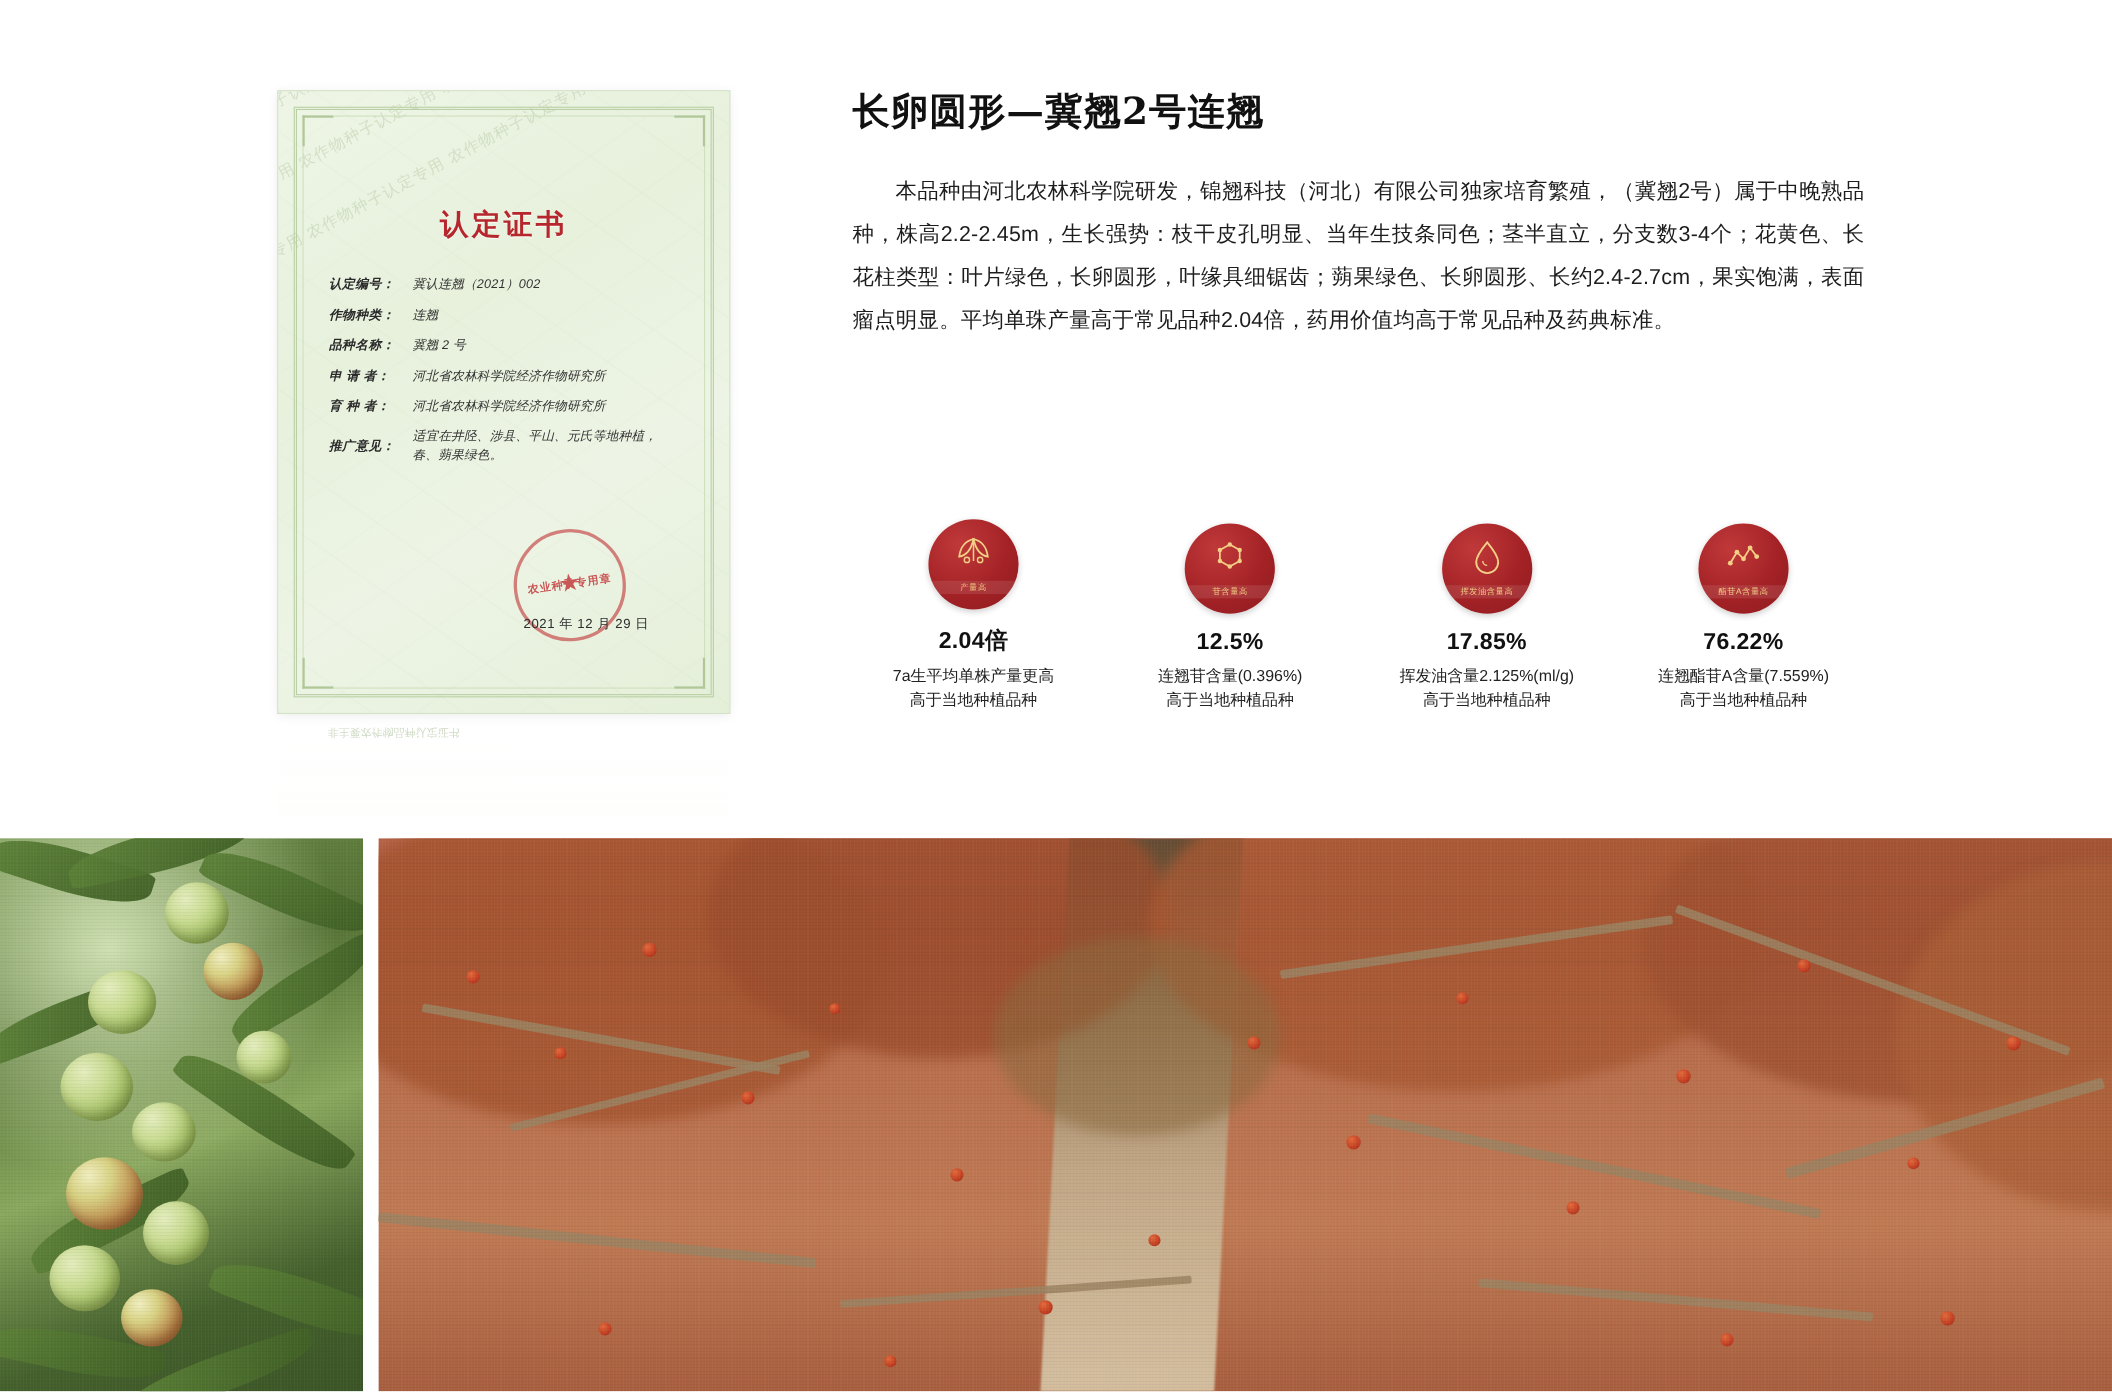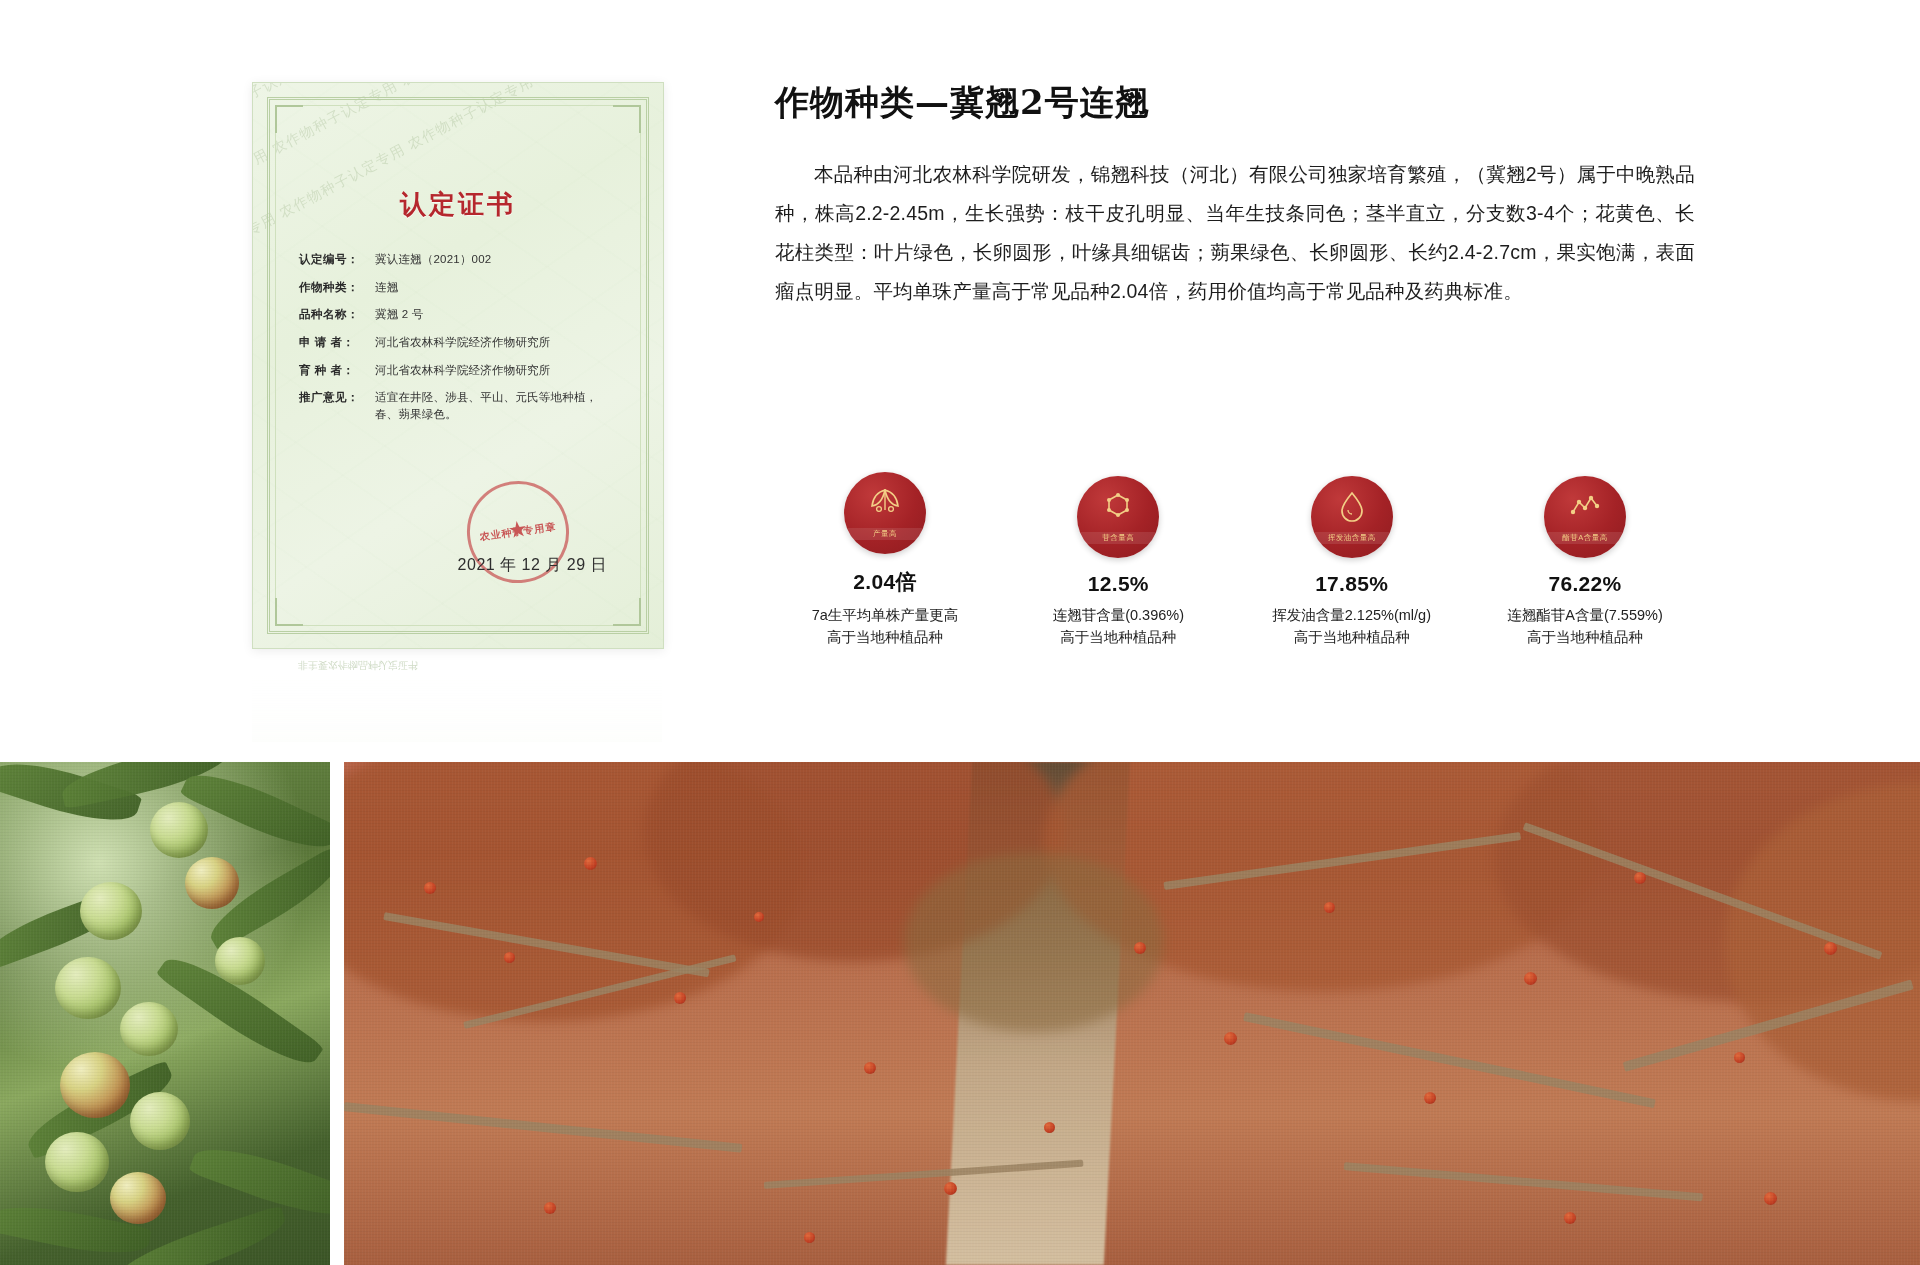--- a/index.html
+++ b/index.html
@@ -110,25 +110,26 @@
   }
 
   .cert-fields {
     position: absolute;
     left: 46px;
     top: 168px;
     right: 38px;
   }
   .cert-row {
     display: flex;
-    align-items: flex-start;
+    align-items: center;
     margin-bottom: 11px;
     font-size: 11.5px;
     color: #2c2c2c;
     line-height: 1.45;
+    font-style: italic;
   }
   .cert-label {
     width: 76px;
     flex: 0 0 76px;
     font-weight: bold;
     letter-spacing: 0.5px;
     color: #2a2a2a;
     white-space: nowrap;
   }
   .cert-value {
@@ -161,23 +162,23 @@
     font-weight: bold;
   }
   .cert-seal .seal-star {
     position: absolute;
     font-size: 22px;
     color: #bf2c30;
     top: 33px;
   }
   .cert-date {
     position: absolute;
-    right: 56px;
+    right: 73px;
     bottom: 72px;
-    font-size: 16px;
+    font-size: 12px;
     color: #2e2e2e;
     letter-spacing: 0.5px;
   }
   .cert-reflection {
     position: relative;
     width: 410px;
     height: 92px;
     margin-top: 1px;
     overflow: hidden;
   }
@@ -417,21 +418,21 @@
       <div class="cert-date">2021 年 12 月 29 日</div>
     </div>
 
     <div class="cert-reflection">
       <div class="mirror"></div>
       <div class="mirror-lines">非主要农作物品种认定证书</div>
     </div>
   </div>
 
   <div class="content-col">
-    <h1 class="doc-heading">作物种类—冀翘2号连翘</h1>
+    <h1 class="doc-heading">长卵圆形—冀翘2号连翘</h1>
     <p class="doc-body">本品种由河北农林科学院研发，锦翘科技（河北）有限公司独家培育繁殖，（冀翘2号）属于中晚熟品种，株高2.2-2.45m，生长强势：枝干皮孔明显、当年生技条同色；茎半直立，分支数3-4个；花黄色、长花柱类型：叶片绿色，长卵圆形，叶缘具细锯齿；蒴果绿色、长卵圆形、长约2.4-2.7cm，果实饱满，表面瘤点明显。平均单珠产量高于常见品种2.04倍，药用价值均高于常见品种及药典标准。</p>
   </div>
 
   <div class="stats-row">
 
     <div class="stat-item">
       <div class="stat-badge">
         <svg width="40" height="30" viewBox="0 0 40 30" aria-hidden="true">
           <path d="M20 4 C12 6, 8 12, 7 20 C14 19, 18 13, 20 4 Z" fill="none" stroke="#f3cf86" stroke-width="1.6"></path>
           <path d="M20 4 C28 6, 32 12, 33 20 C26 19, 22 13, 20 4 Z" fill="none" stroke="#f3cf86" stroke-width="1.6"></path>

